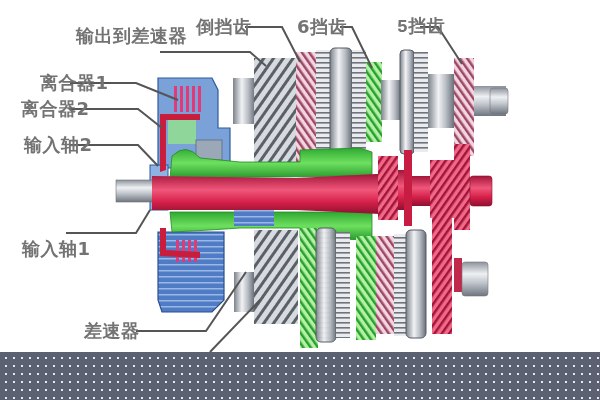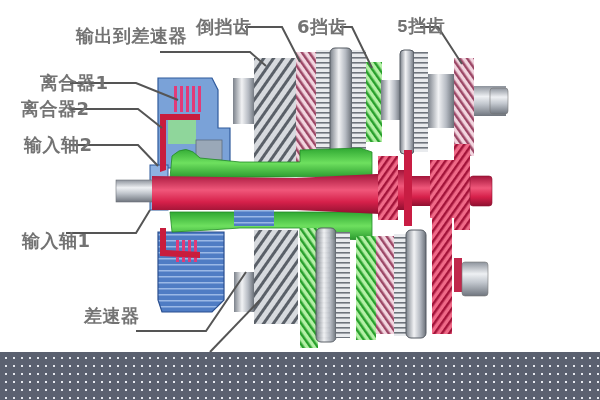--- a/index.html
+++ b/index.html
@@ -171,16 +171,16 @@
 </svg>
 </div>
 
 <span class="label" style="left:196px;top:20px;">倒挡齿</span>
 <span class="label" style="left:297px;top:20px;">6挡齿</span>
 <span class="label" style="left:397px;top:20px;font-family:Liberation Mono, monospace;">5挡齿</span>
 <span class="label" style="left:76px;top:29px;">输出到差速器</span>
 <span class="label" style="left:24px;top:76px;margin-left:16px;">离合器1</span>
 <span class="label" style="left:21px;top:102px;">离合器2</span>
 <span class="label" style="left:24px;top:138px;">输入轴2</span>
-<span class="label" style="left:8px;top:234px;padding-left:14px;">输入轴1</span>
-<span class="label" style="left:84px;top:309px;">差速器</span>
+<span class="label" style="left:8px;top:242px;padding-left:14px;">输入轴1</span>
+<span class="label" style="left:84px;top:324px;">差速器</span>
 
 <div class="band"></div>
 
 </body></html>

